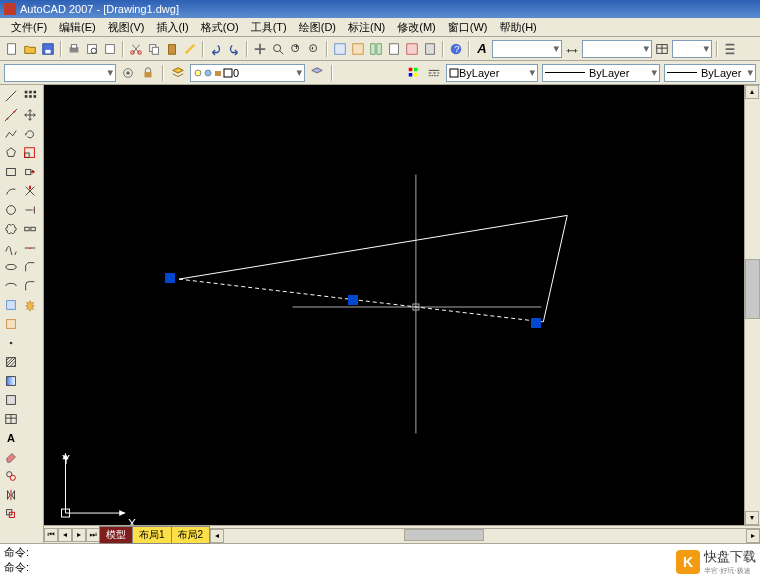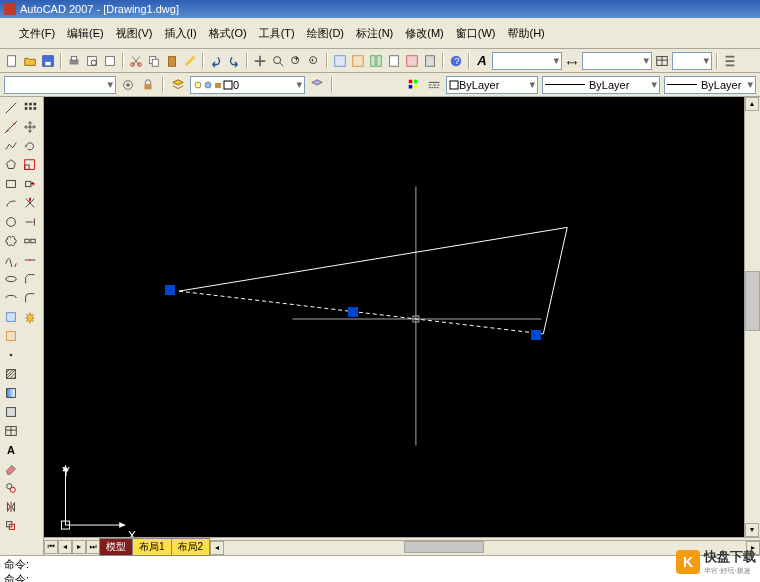--- a/index.html
+++ b/index.html
@@ -1,21 +1,21 @@
 <!DOCTYPE html>
 <html><head>
 <meta charset="utf-8">
 <style>
 * { margin: 0; padding: 0; box-sizing: border-box; font-family: "Microsoft YaHei", SimSun, sans-serif; font-size: 11px; }
 body { background: #fff; width: 760px; height: 582px; overflow: hidden; position: relative; }
 
 .titlebar { background: linear-gradient(#2d5fb5, #5a8dd0); height: 18px; color: #fff; display: flex; align-items: center; padding-left: 4px; }
 .titlebar .icon { width: 12px; height: 12px; background: #c0392b; margin-right: 4px; }
 
-.menubar { background: #ece9d8; height: 31px; display: flex; align-items: center; padding-left: 14px; gap: 2px; border-bottom: 1px solid #aca899; }
+.menubar { background: #ece9d8; height: 19px; display: flex; align-items: center; padding-left: 6px; gap: 2px; border-bottom: 1px solid #aca899; }
 .menubar span { padding: 1px 5px; cursor: default; }
 
 .toolbar { background: #ece9d8; height: 24px; display: flex; align-items: center; padding: 2px 4px; gap: 2px; border-bottom: 1px solid #aca899; }
 .tbtn { width: 16px; height: 16px; display: inline-flex; align-items: center; justify-content: center; cursor: pointer; border: 1px solid transparent; }
 .sep { width: 2px; height: 16px; border-left: 1px solid #aca899; border-right: 1px solid #fff; margin: 0 2px; }
 .combo { height: 18px; border: 1px solid #7f9db9; background: #fff; display: inline-flex; align-items: center; padding: 0 2px; font-size: 10px; }
 .combo .arrow { margin-left: auto; color: #666; }
 
 .layer-row { background: #ece9d8; height: 24px; display: flex; align-items: center; padding: 2px 4px; gap: 4px; border-bottom: 1px solid #aca899; }
 
@@ -34,21 +34,21 @@
 .tabs-row { height: 18px; background: #ece9d8; display: flex; align-items: center; border-top: 1px solid #aca899; }
 .tab-nav { display: flex; gap: 0; }
 .tab-nav button { width: 14px; height: 14px; background: #ece9d8; border: 1px solid #aca899; font-size: 8px; padding: 0; }
 .tab { padding: 1px 6px; background: #fde047; border: 1px solid #888; font-size: 10px; margin-left: -1px; }
 .tab.active { background: #7f1d1d; color: #fff; }
 
 .cmdline { background: #fff; border-top: 1px solid #aca899; padding: 1px 4px; font-size: 11px; height: 16px; }
 .cmdline2 { background: #fff; padding: 1px 4px; font-size: 11px; height: 16px; display: flex; align-items: center; }
 .watermark { position: absolute; right: 4px; bottom: 6px; display: flex; align-items: center; gap: 4px; }
 .watermark .logo { width: 24px; height: 24px; background: #f39c12; border-radius: 4px; display: flex; align-items: center; justify-content: center; color: #fff; font-weight: bold; font-size: 14px; }
-.watermark .txt { font-size: 13px; font-weight: bold; color: #333; }
+.watermark .txt { font-size: 13px; font-weight: normal; color: #333; }
 .watermark .sub { font-size: 7px; color: #888; }
 
 svg.icon { width: 14px; height: 14px; }
 .grip { width: 10px; height: 10px; background: #0047d0; border: 1px solid #0047d0; position: absolute; }
 </style>
 </head>
 <body>
 
 <div class="titlebar">
   <span class="icon"></span>

